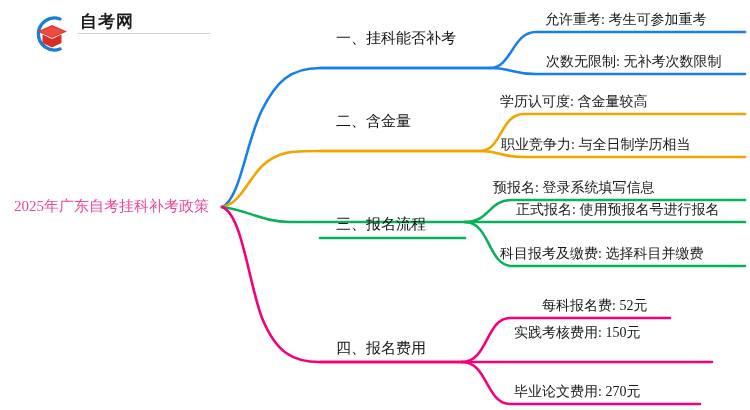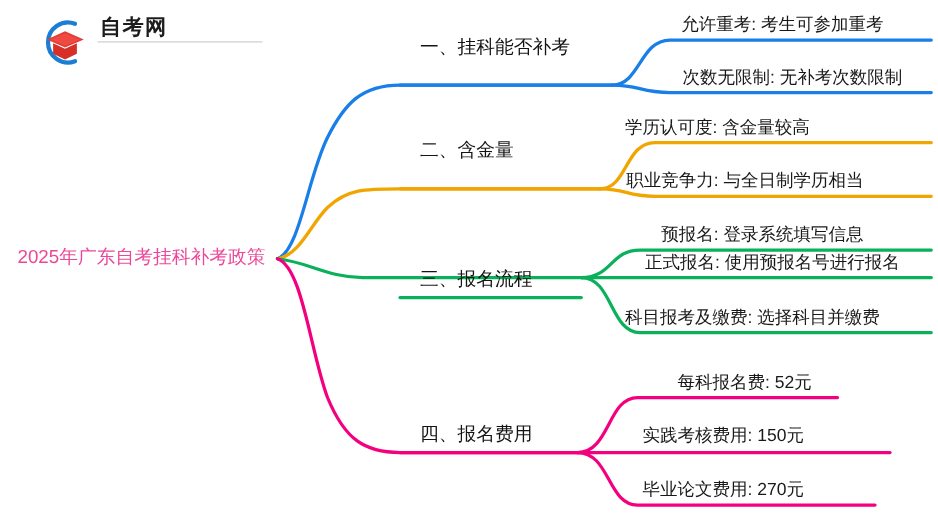--- a/index.html
+++ b/index.html
@@ -24,21 +24,21 @@
     position: absolute;
     left: 0; top: 0;
     width: 750px;
     height: 410px;
     pointer-events: none;
   }
   .node-label {
     position: absolute;
     white-space: nowrap;
     color: #1a1a1a;
-    font-family: Liberation Sans, sans-serif;
+    font-family: Liberation Serif, serif;
     line-height: 1.1;
   }
   .root-label {
     font-size: 15px;
     font-weight: 400;
     color: #ec4899;
     left: 14px;
     top: 198px;
     text-align: right;
   }
@@ -143,22 +143,22 @@
 
   <div class="node-label l1-label" style="left:336px; top:30px;">一、挂科能否补考</div>
   <div class="node-label l2-label" style="left:545px; top:12px;">允许重考: 考生可参加重考</div>
   <div class="node-label l2-label" style="left:546px; top:54px;">次数无限制: 无补考次数限制</div>
 
   <div class="node-label l1-label" style="left:336px; top:113px;">二、含金量</div>
   <div class="node-label l2-label" style="left:500px; top:94px;">学历认可度: 含金量较高</div>
   <div class="node-label l2-label" style="left:501px; top:137px;">职业竞争力: 与全日制学历相当</div>
 
   <div class="node-label l1-label" style="left:336px; top:216px;">三、报名流程</div>
-  <div class="node-label l2-label" style="left:529px; top:180px;text-align:right;">预报名: 登录系统填写信息</div>
+  <div class="node-label l2-label" style="left:493px; top:180px;text-align:right;">预报名: 登录系统填写信息</div>
   <div class="node-label l2-label" style="left:516px; top:202px;text-align:center;">正式报名: 使用预报名号进行报名</div>
   <div class="node-label l2-label" style="left:500px; top:246px;text-align:right;">科目报考及缴费: 选择科目并缴费</div>
 
   <div class="node-label l1-label" style="left:336px; top:340px;">四、报名费用</div>
   <div class="node-label l2-label" style="left:514px; top:298px;margin-left:28px;">每科报名费: 52元</div>
-  <div class="node-label l2-label" style="left:514px; top:341px;">实践考核费用: 150元</div>
+  <div class="node-label l2-label" style="left:514px; top:325px;">实践考核费用: 150元</div>
   <div class="node-label l2-label" style="left:514px; top:384px;">毕业论文费用: 270元</div>
 
 </div>
 
 </body></html>

